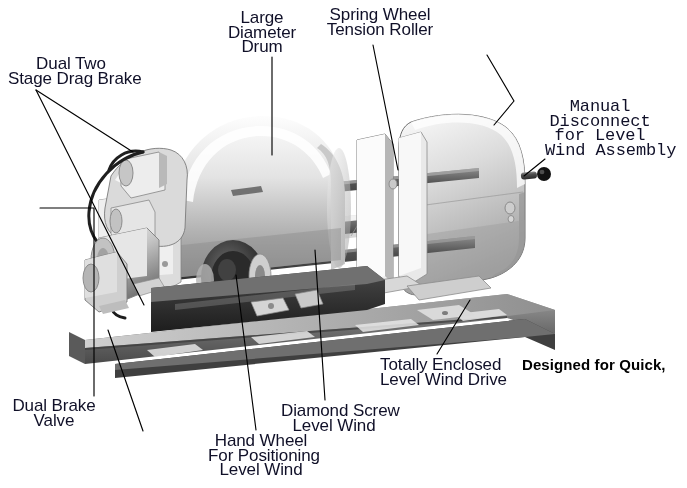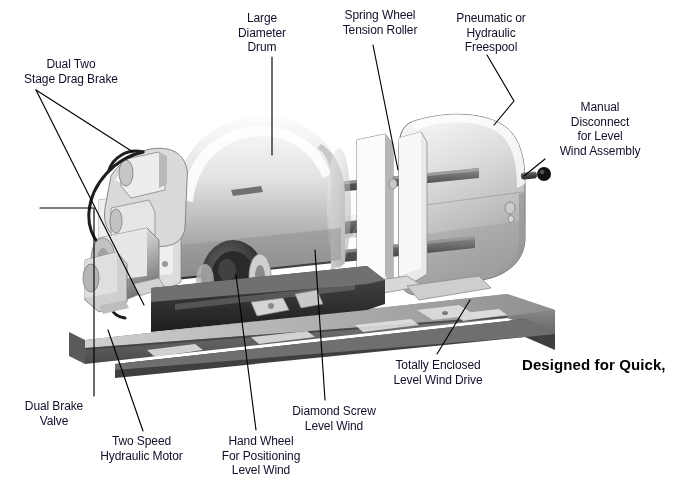--- a/index.html
+++ b/index.html
@@ -11,21 +11,21 @@
   }
   #stage{position:absolute;left:0;top:0;width:687px;height:488px;}
 
   
   #photo{position:absolute;left:55px;top:88px;width:525px;height:290px;}
   #photo svg{display:block;}
 
   
   .callout{
     position:absolute;
-    font-size:12px;
+    font-size:17px;
     line-height:14.5px;
     letter-spacing:-0.1px;
     color:#101028;
     white-space:pre;
     text-align:center;
   }
   .tagline{
     position:absolute;
     font-size:15px;
     line-height:19px;
@@ -298,34 +298,29 @@
   <div class="callout" style="left:8px;top:57px;width:126px;text-align:center;">Dual Two
 Stage Drag Brake</div>
 
   <div class="callout" style="left:219px;top:11px;width:86px;">Large
 Diameter
 Drum</div>
 
   <div class="callout" style="left:325px;top:8px;width:110px;">Spring Wheel
 Tension Roller</div>
 
-  <div class="callout" style="left:443px;top:11px;width:96px;">Pneumatic or
-Hydraulic
-Freespool</div>
-
-  <div class="callout" style="left:545px;top:100px;width:110px;">Manual
+
+  <div class="callout" style="left:545px;top:100px;width:110px;font-family:Liberation Mono, monospace;">Manual
 Disconnect
 for Level
 Wind Assembly</div>
 
   <div class="callout" style="left:8px;top:399px;width:92px;">Dual Brake
 Valve</div>
 
-  <div class="callout" style="left:84px;top:434px;width:115px;">Two Speed
-Hydraulic Motor</div>
 
   <div class="callout" style="left:208px;top:434px;width:106px;">Hand Wheel
 For Positioning
 Level Wind</div>
 
   <div class="callout" style="left:281px;top:404px;width:106px;">Diamond Screw
 Level Wind</div>
 
   <div class="callout" style="left:380px;top:358px;width:116px;">Totally Enclosed
 Level Wind Drive</div>

